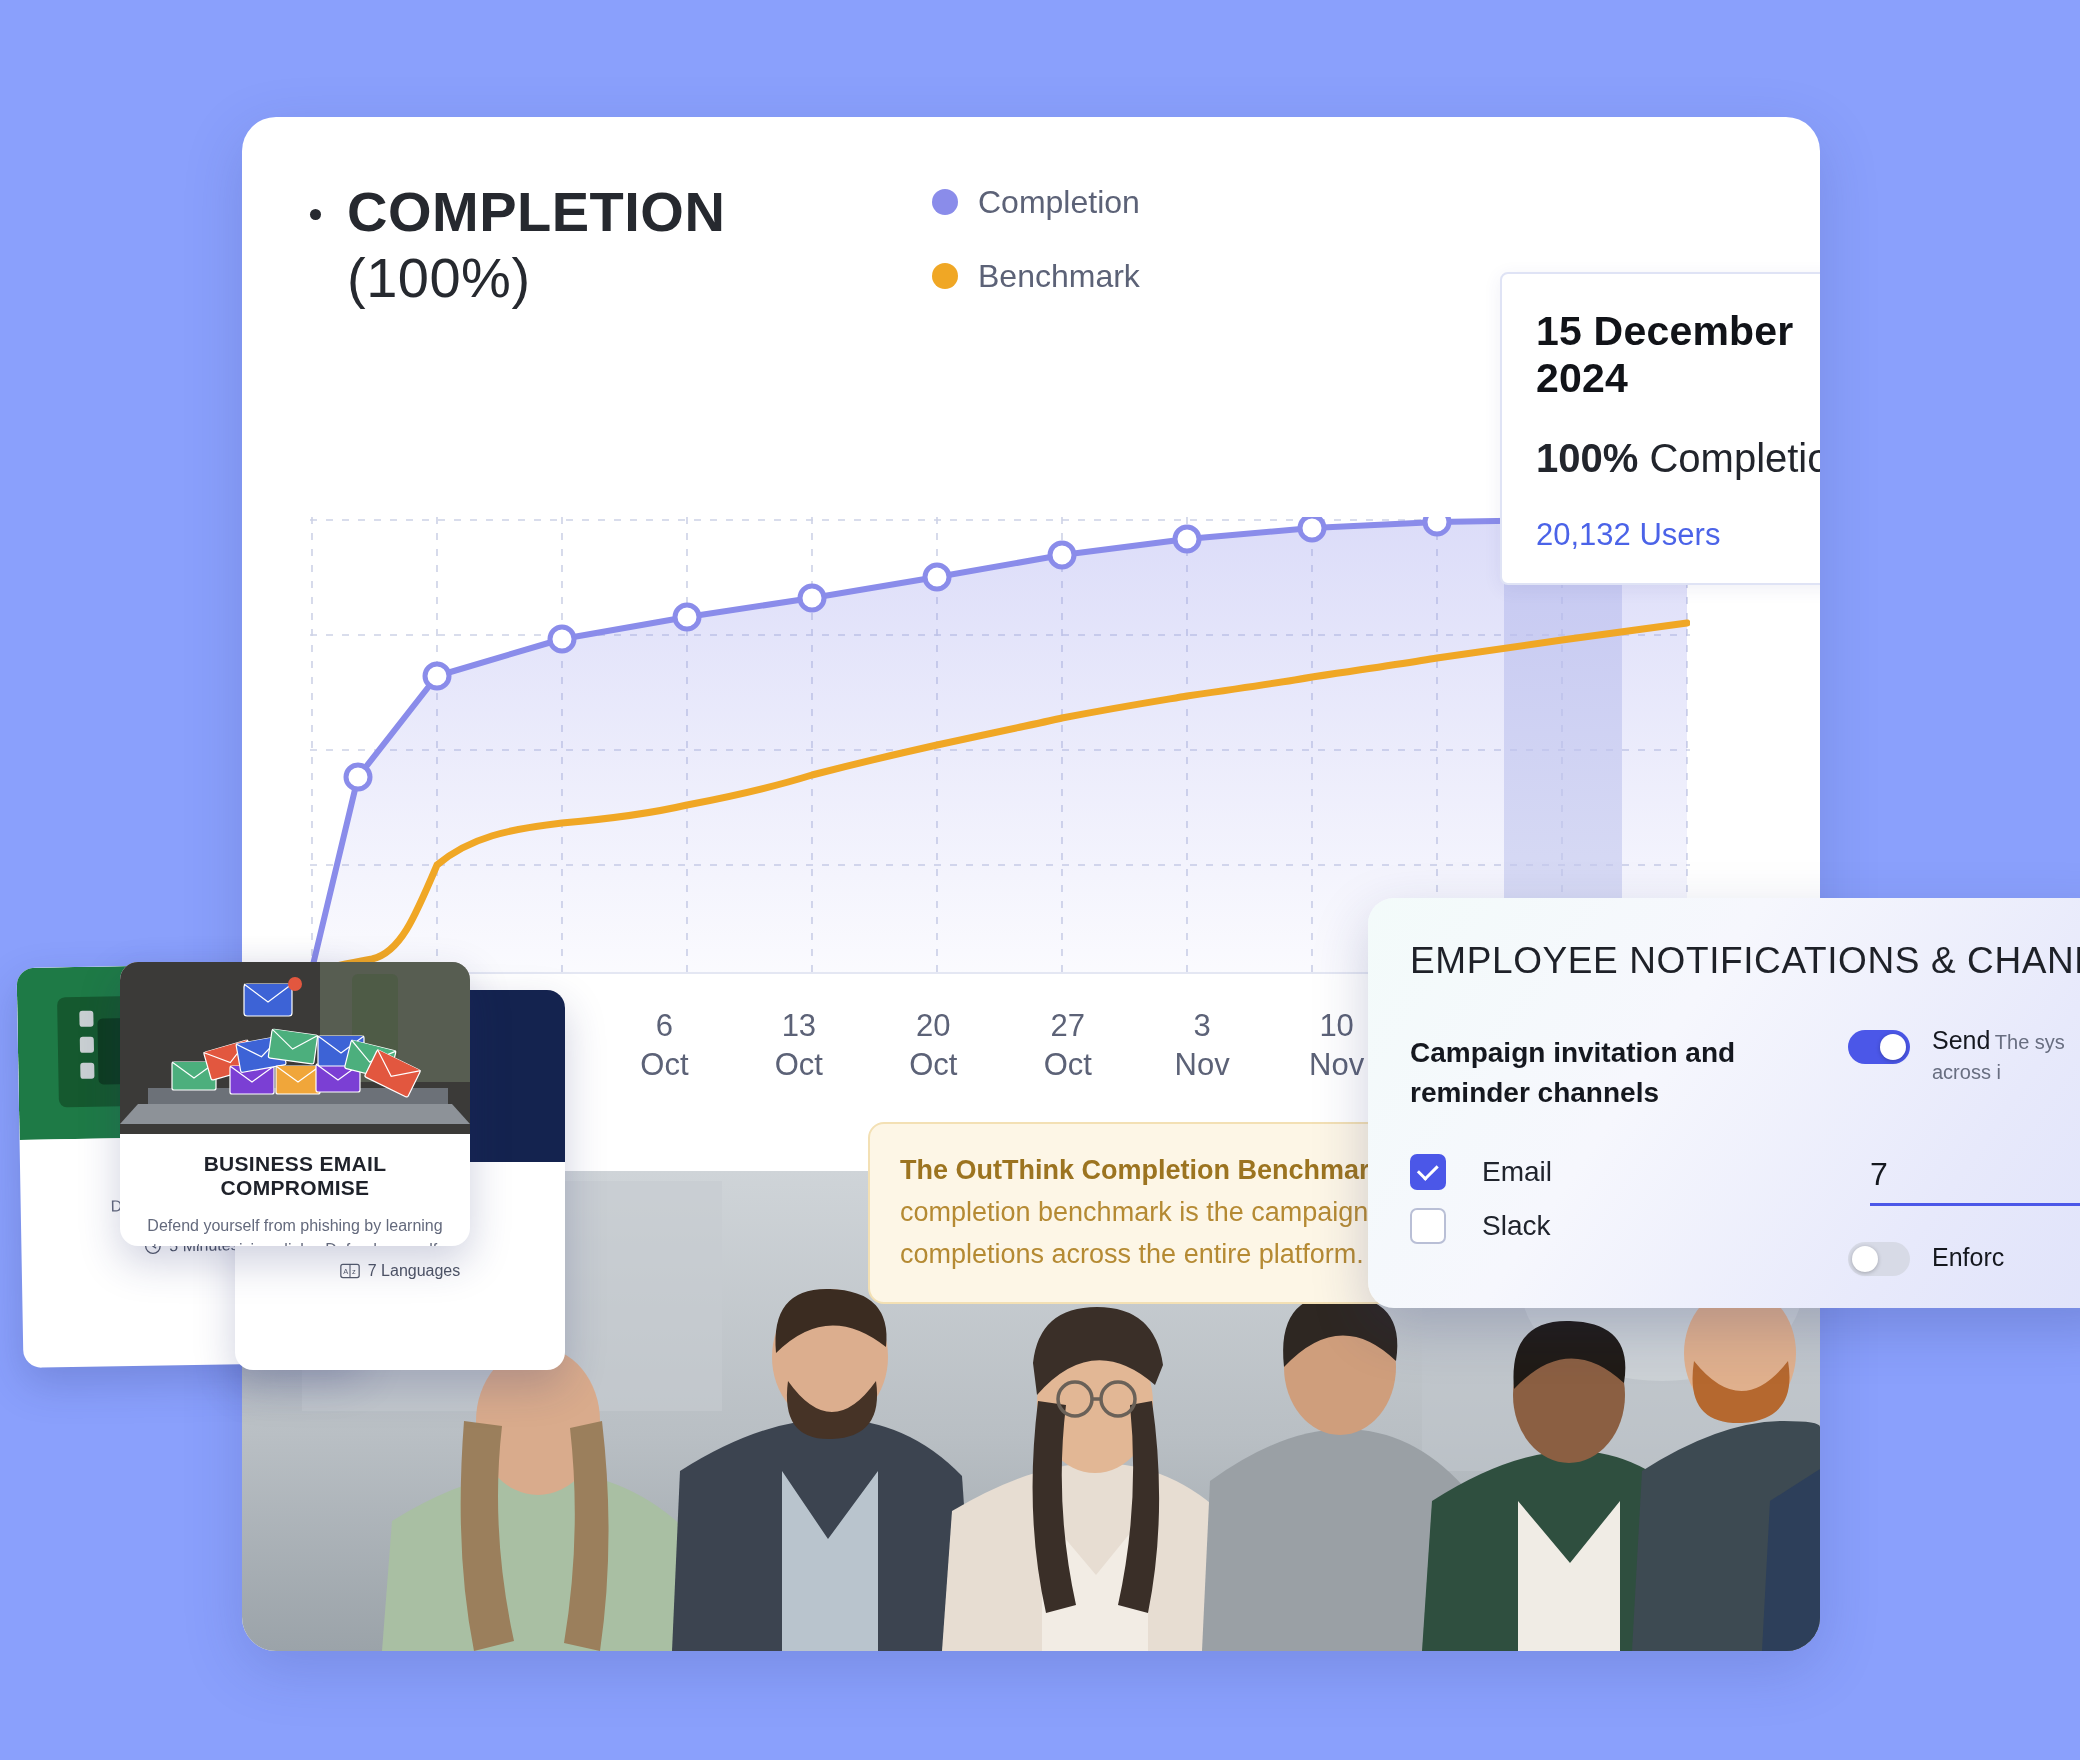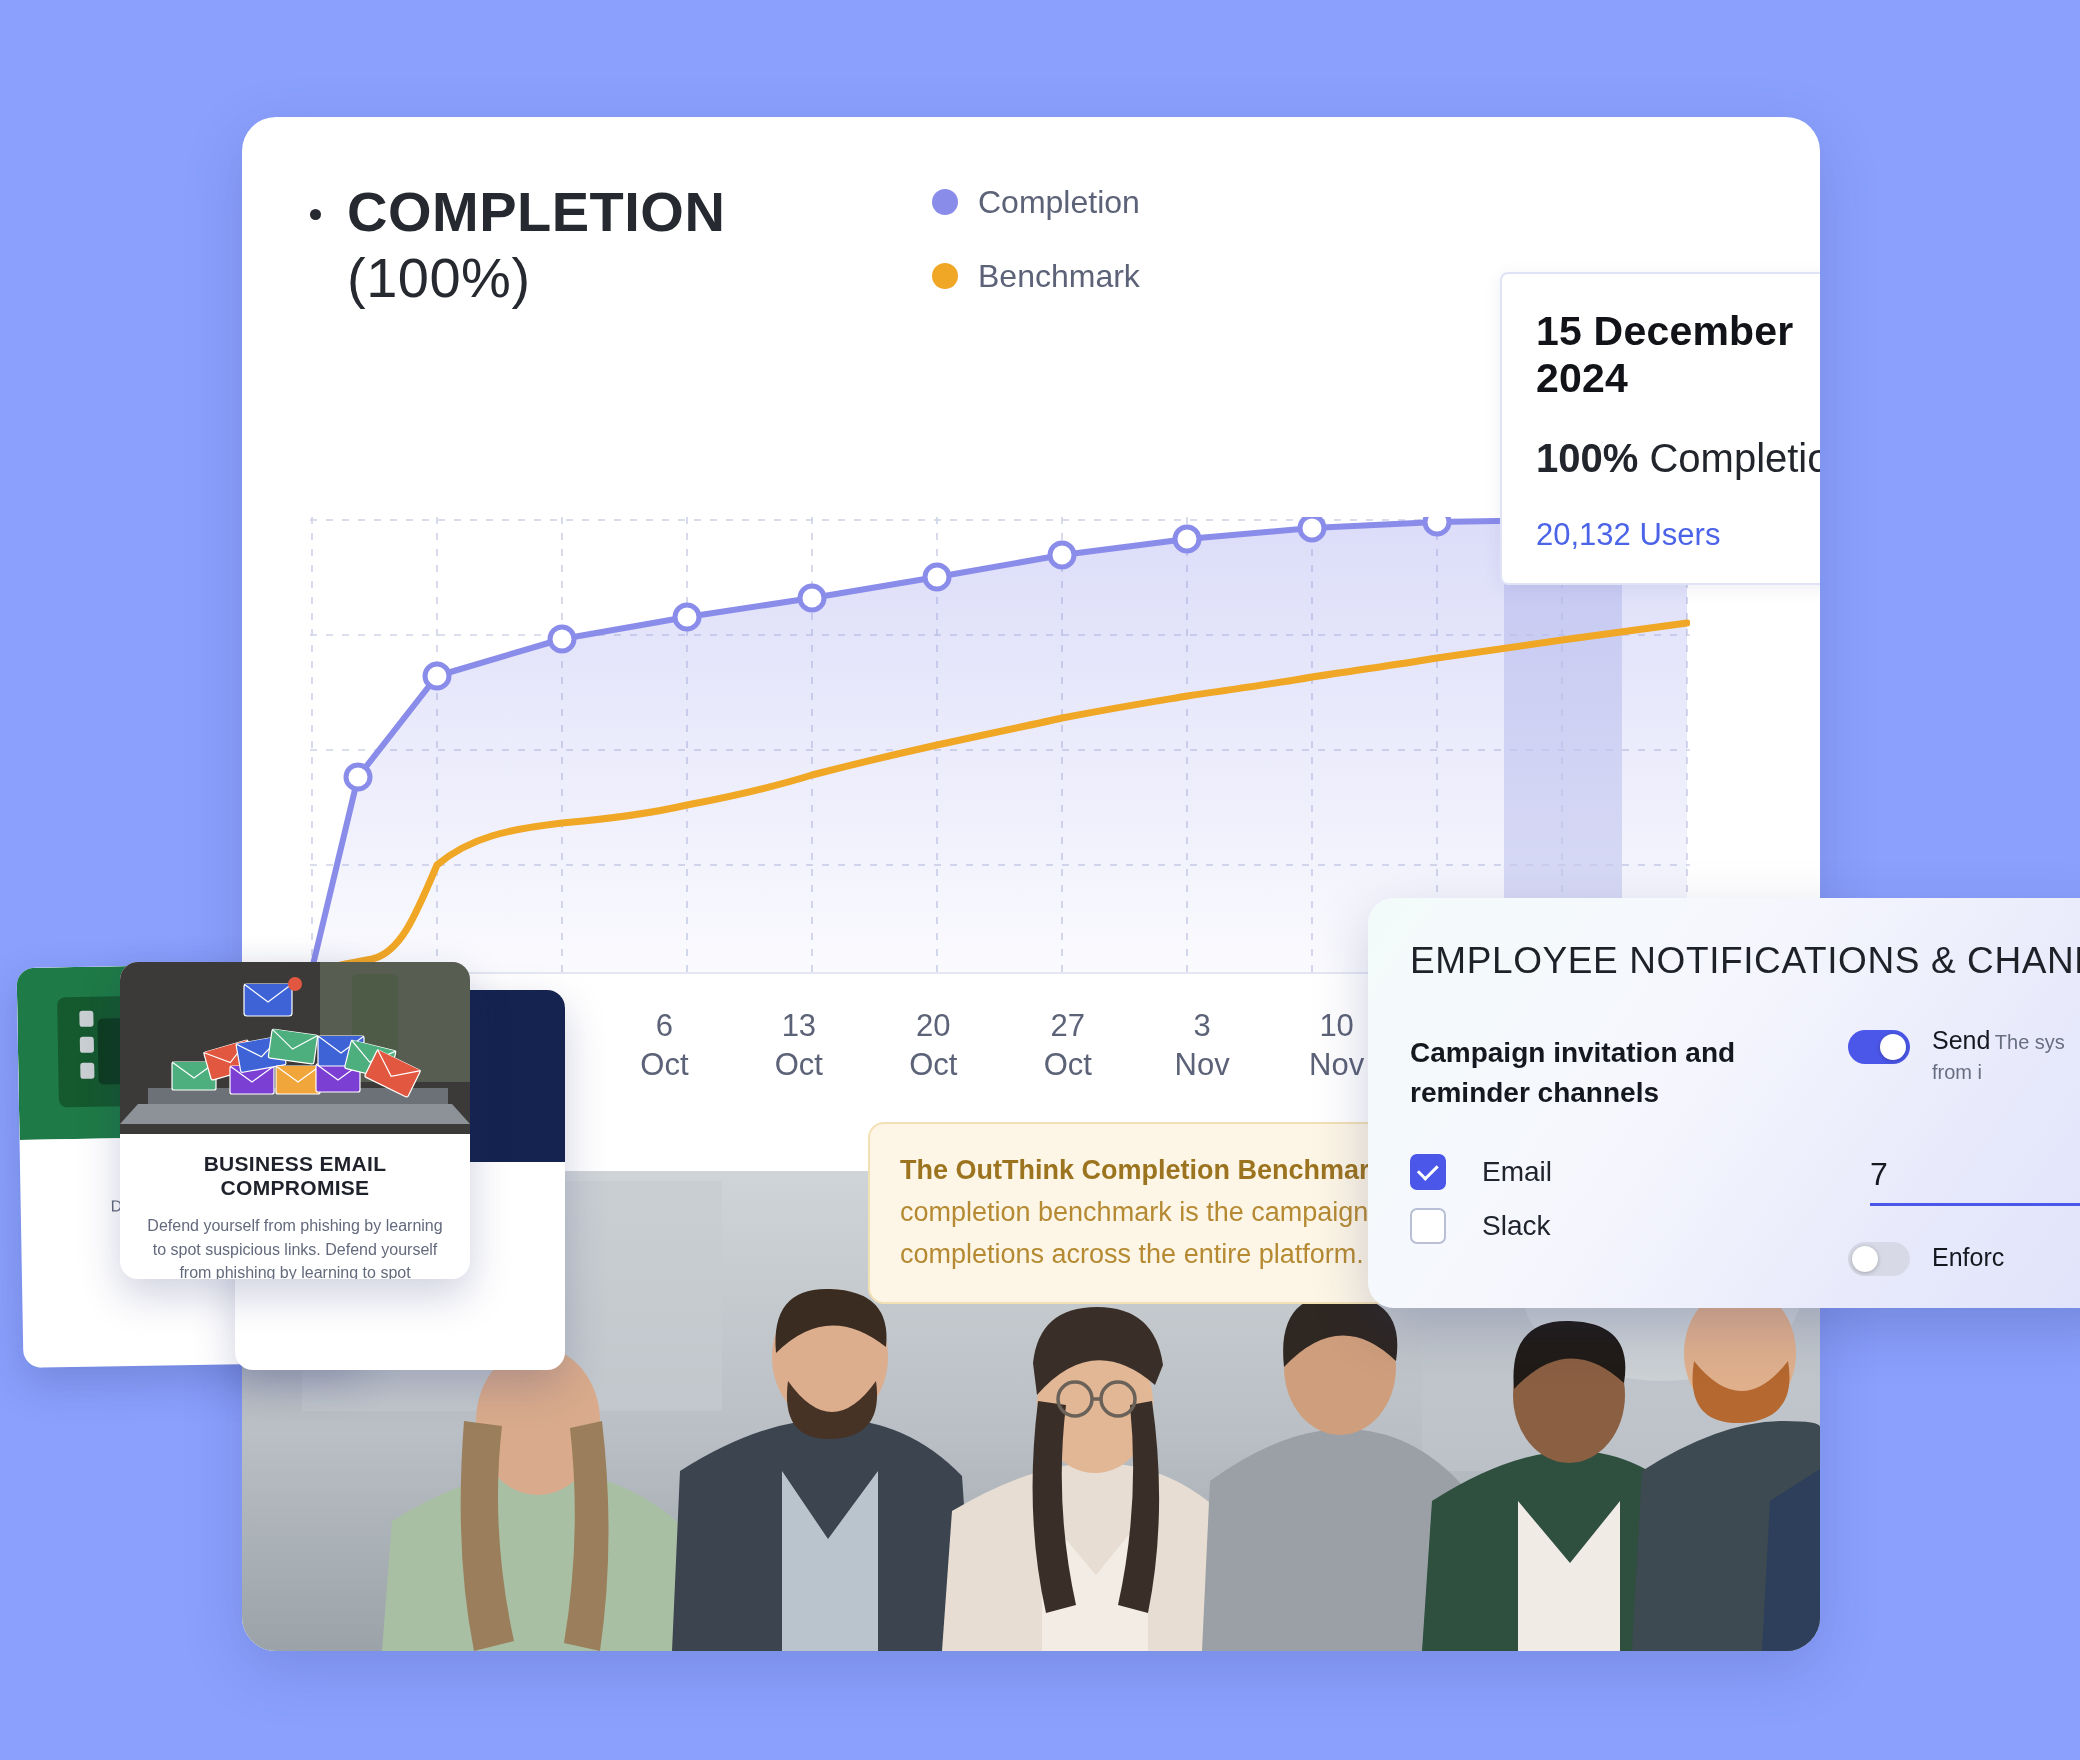--- a/index.html
+++ b/index.html
@@ -172,21 +172,21 @@
     left: 20px; top: 965px;
     width: 340px; height: 400px;
     transform: rotate(-1deg);
   }
   .tc-back-right {
     left: 235px; top: 990px;
     width: 330px; height: 380px;
   }
   .tc-front {
     left: 120px; top: 962px;
-    width: 350px; height: 317px;
+    width: 350px; height: 284px;
     z-index: 5;
   }
   .tc-thumb { width: 100%; height: 172px; position: relative; overflow: hidden; }
   .tc-thumb svg { display:block; width: 100%; height: 100%; }
   .tc-body { padding: 18px 20px 14px 20px; text-align: center; }
   .tc-title {
     font-size: 21px; font-weight: 700; color: #1f222a;
     letter-spacing: .3px; margin-bottom: 14px;
   }
   .tc-desc {
@@ -635,21 +635,21 @@
 
   <div class="np-right">
     <div class="np-toggle-row">
       <span class="np-toggle on">
           <span class="np-knob"></span>
         </span>
       <span>
         <span class="np-tog-label">Send</span>
         <span class="np-tog-desc">
           <span>The sys</span><br>
-          <span>from i</span>
+          <span>across i</span>
         </span>
       </span>
     </div>
   </div>
 
   <div class="np-number">
     <div class="np-number-val">7</div>
     <div class="np-number-underline"></div>
   </div>
 

